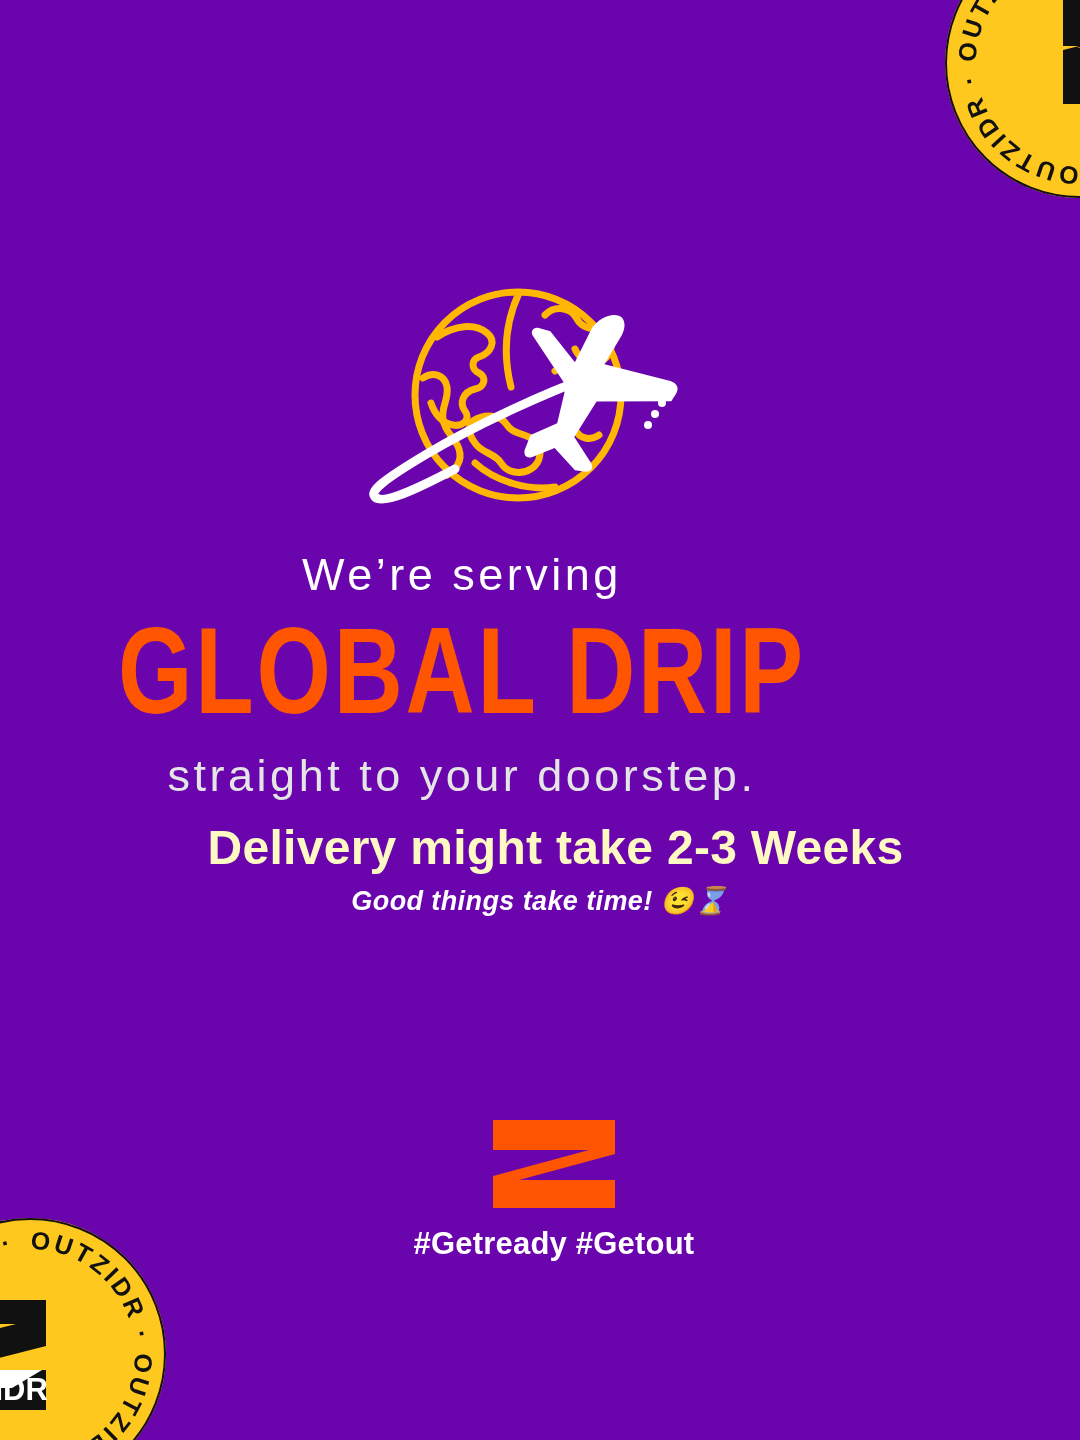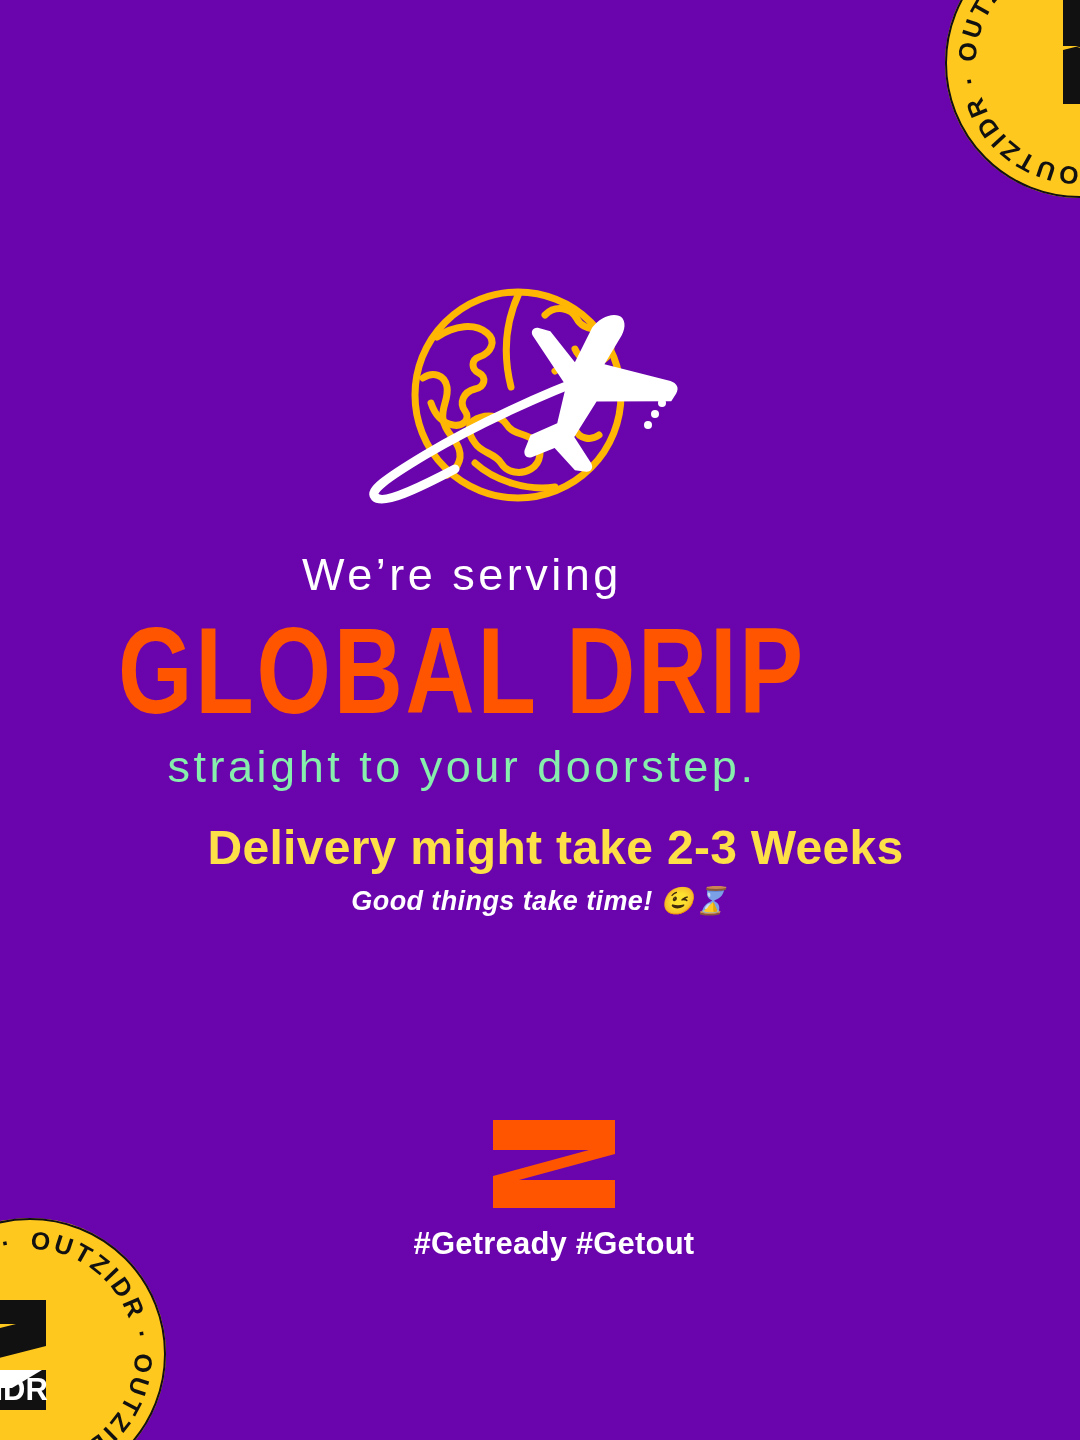--- a/index.html
+++ b/index.html
@@ -66,38 +66,38 @@
     font-size: 104px;
     font-weight: 700;
     letter-spacing: 3px;
     line-height: 1.0;
     margin-top: 22px;
     transform: scaleX(0.92) scaleY(1.18);
     font-stretch: condensed;
     font-family: "Liberation Sans Narrow", "Liberation Sans", sans-serif;
   }
   .line-doorstep {
-    color: #86efac;
+    color: #e5e5e5;
     font-size: 45px;
     font-weight: 400;
     letter-spacing: 3.5px;
     line-height: 1.0;
-    margin-top: 21px;
+    margin-top: 30px;
   }
 
   
   .delivery {
     position: absolute;
     left: 0;
     top: 824px;
     width: 1080px;
     text-align: center;
   }
   .delivery-main {
-    color: #fde047;
+    color: #fef9c3;
     font-size: 48px;
     font-weight: 700;
     letter-spacing: 0.3px;
     line-height: 1.0;
     margin-left: 31px;
   }
   .delivery-sub {
     color: #ffffff;
     font-size: 27px;
     font-weight: 700;

